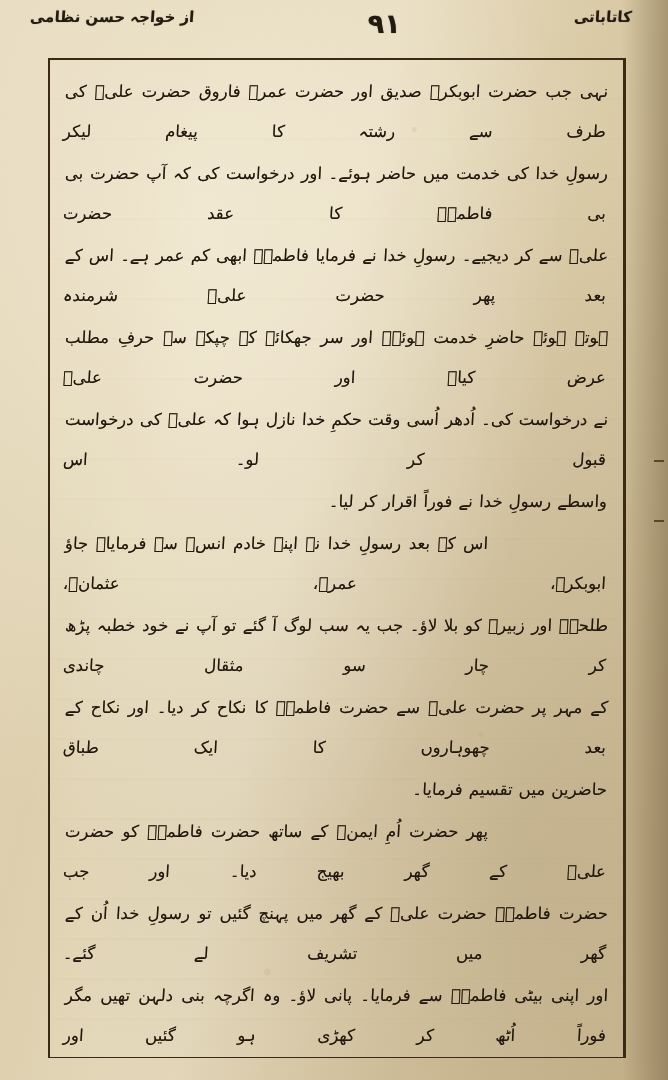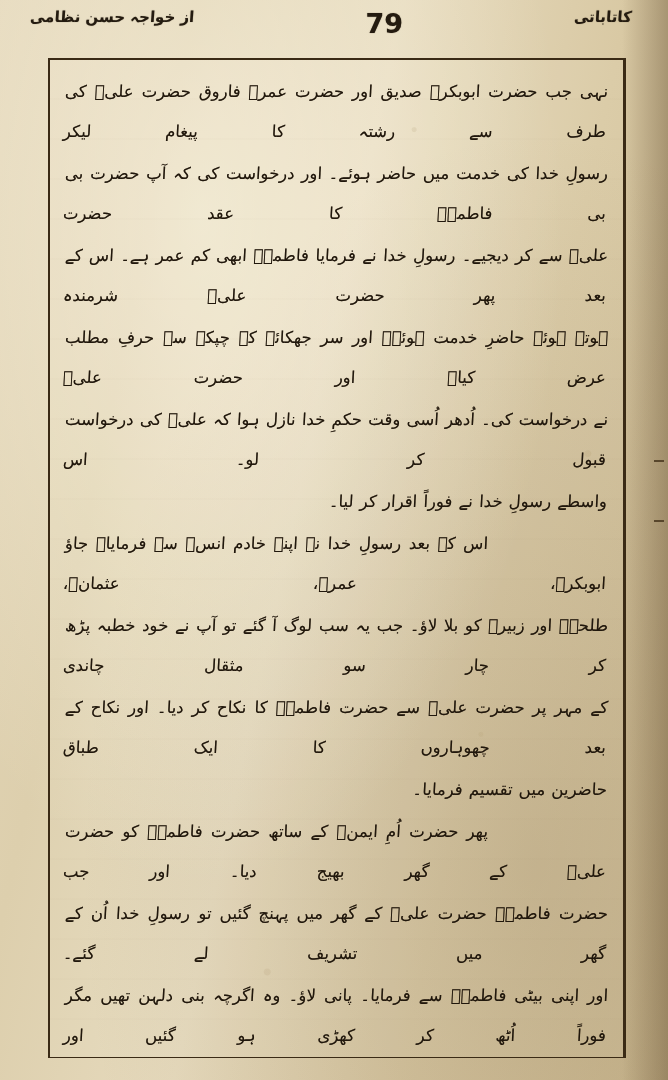--- a/index.html
+++ b/index.html
@@ -145,21 +145,21 @@
     opacity: .8;
   }
 </style>
 </head>
 <body>
 
 <div class="page">
 
   <div class="header">
     <span class="hdr-side hdr-book">كاتاباتى</span>
-    <span class="page-number">79</span>
+    <span class="page-number">٩١</span>
     <span class="hdr-side hdr-author">از خواجہ حسن نظامی</span>
   </div>
 
   <div class="frame">
     <div class="rules"></div>
     <div class="frame-inner">
 
       <p class="para">نہی جب حضرت ابوبکرؓ صدیق اور حضرت عمرؓ فاروق حضرت علیؓ کی طرف سے رشتہ کا پیغام لیکر</p>
       <p class="para">رسولِ خدا کی خدمت میں حاضر ہوئے۔ اور درخواست کی کہ آپ حضرت بی بی فاطمہؓ کا عقد حضرت</p>
       <p class="para">علیؓ سے کر دیجیے۔ رسولِ خدا نے فرمایا فاطمہؓ ابھی کم عمر ہے۔ اس کے بعد پھر حضرت علیؓ شرمندہ</p>

